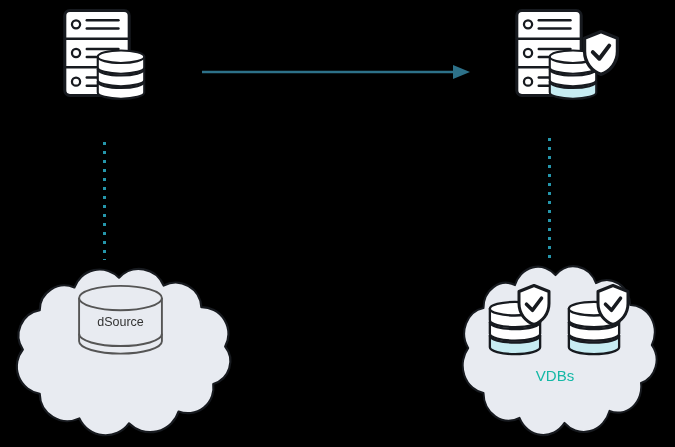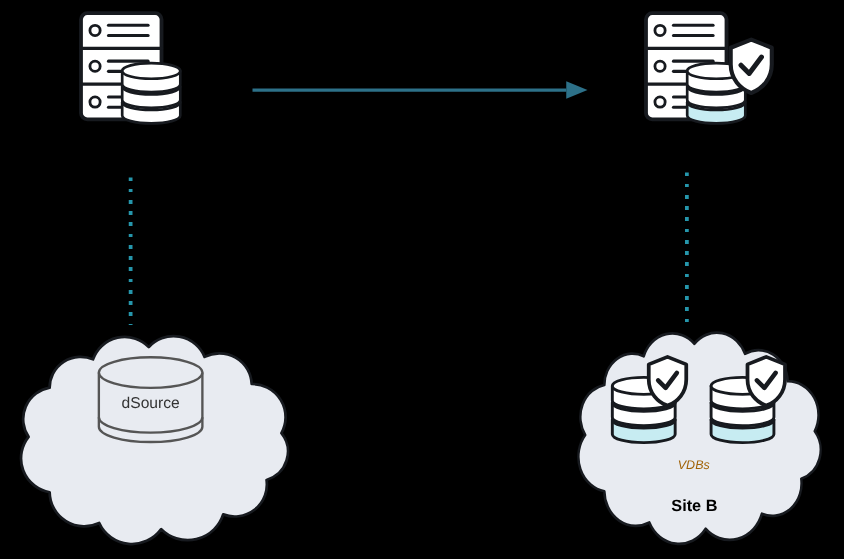--- a/index.html
+++ b/index.html
@@ -44,21 +44,21 @@
   .arrow-head{fill:var(--arrow);}
 
   .dotted{
     width:3px;
     background-image:repeating-linear-gradient(to bottom,var(--connector) 0 3px,transparent 3px 9px);
   }
 
   .lbl{color:var(--label-color);text-align:center;}
   .lbl-site{font-weight:bold;font-size:13px;}
   .lbl-db{font-size:12.5px;color:#333;}
-  .lbl-vdb{font-size:10px;color:#a16207;font-style:italic;}
+  .lbl-vdb{font-size:15px;color:#14b8a6;}
 </style>
 </head>
 <body>
 
 <div class="stage">
 
   <svg class="abs" style="left:62px;top:8px;" width="70" height="90" viewBox="0 0 68 88">
     <rect class="rack-box" x="2.5" y="2.5" width="63" height="83" rx="5"></rect>
     <line class="rack-line" x1="2.5" y1="30" x2="65.5" y2="30"></line>
     <line class="rack-line" x1="2.5" y1="58" x2="65.5" y2="58"></line>
@@ -163,15 +163,14 @@
     <path class="disk-body" d="M4,12 L4,24 A26,7 0 0 0 56,24 L56,12 Z"></path>
     <ellipse class="disk-top" cx="30" cy="12" rx="26" ry="7"></ellipse>
   </svg>
   <svg class="abs" style="left:595px;top:284px;" width="36" height="42" viewBox="0 0 24 28">
     <path class="shield-body" d="M12,1 L22,5 L22,13 C22,20 17.5,25 12,27 C6.5,25 2,20 2,13 L2,5 Z"></path>
     <polyline class="shield-check" points="7,13.5 11,17.5 17,9.5"></polyline>
   </svg>
 
   <div class="abs lbl lbl-vdb" style="left:515px;top:367px;width:80px;">VDBs</div>
 
-  <div class="abs lbl lbl-site" style="left:508px;top:397px;width:95px;">Site B</div>
 
 </div>
 
 </body></html>

